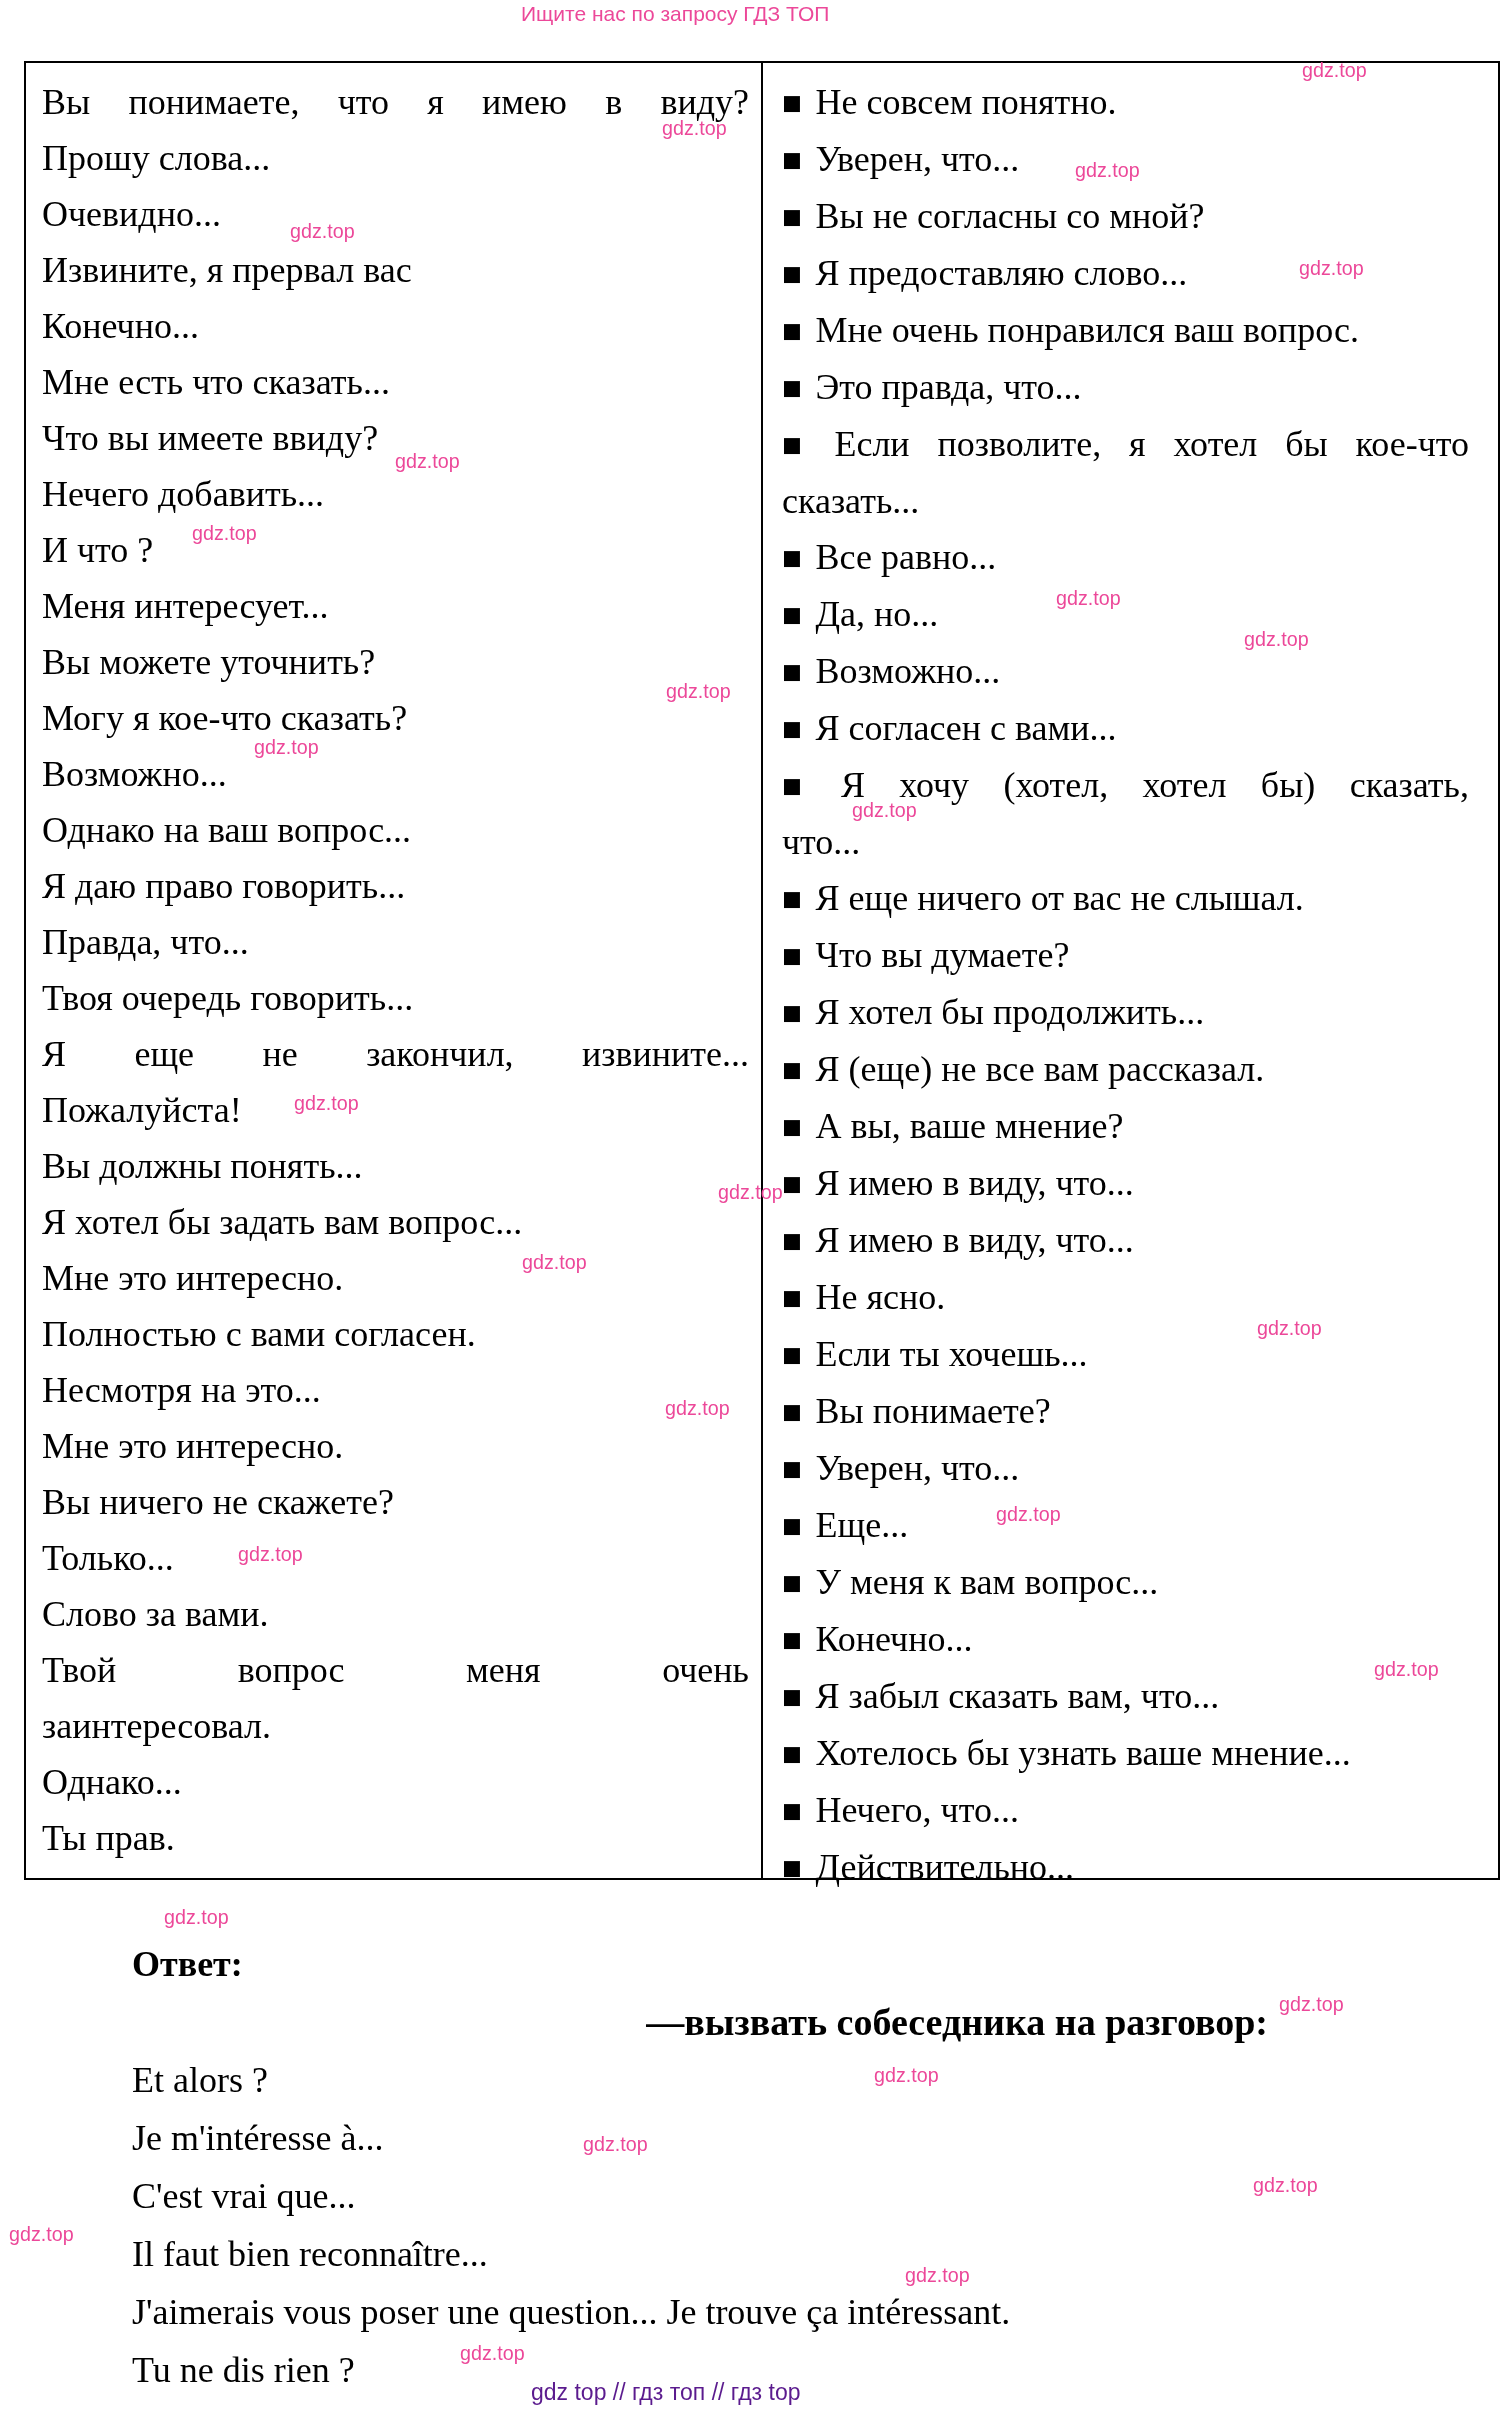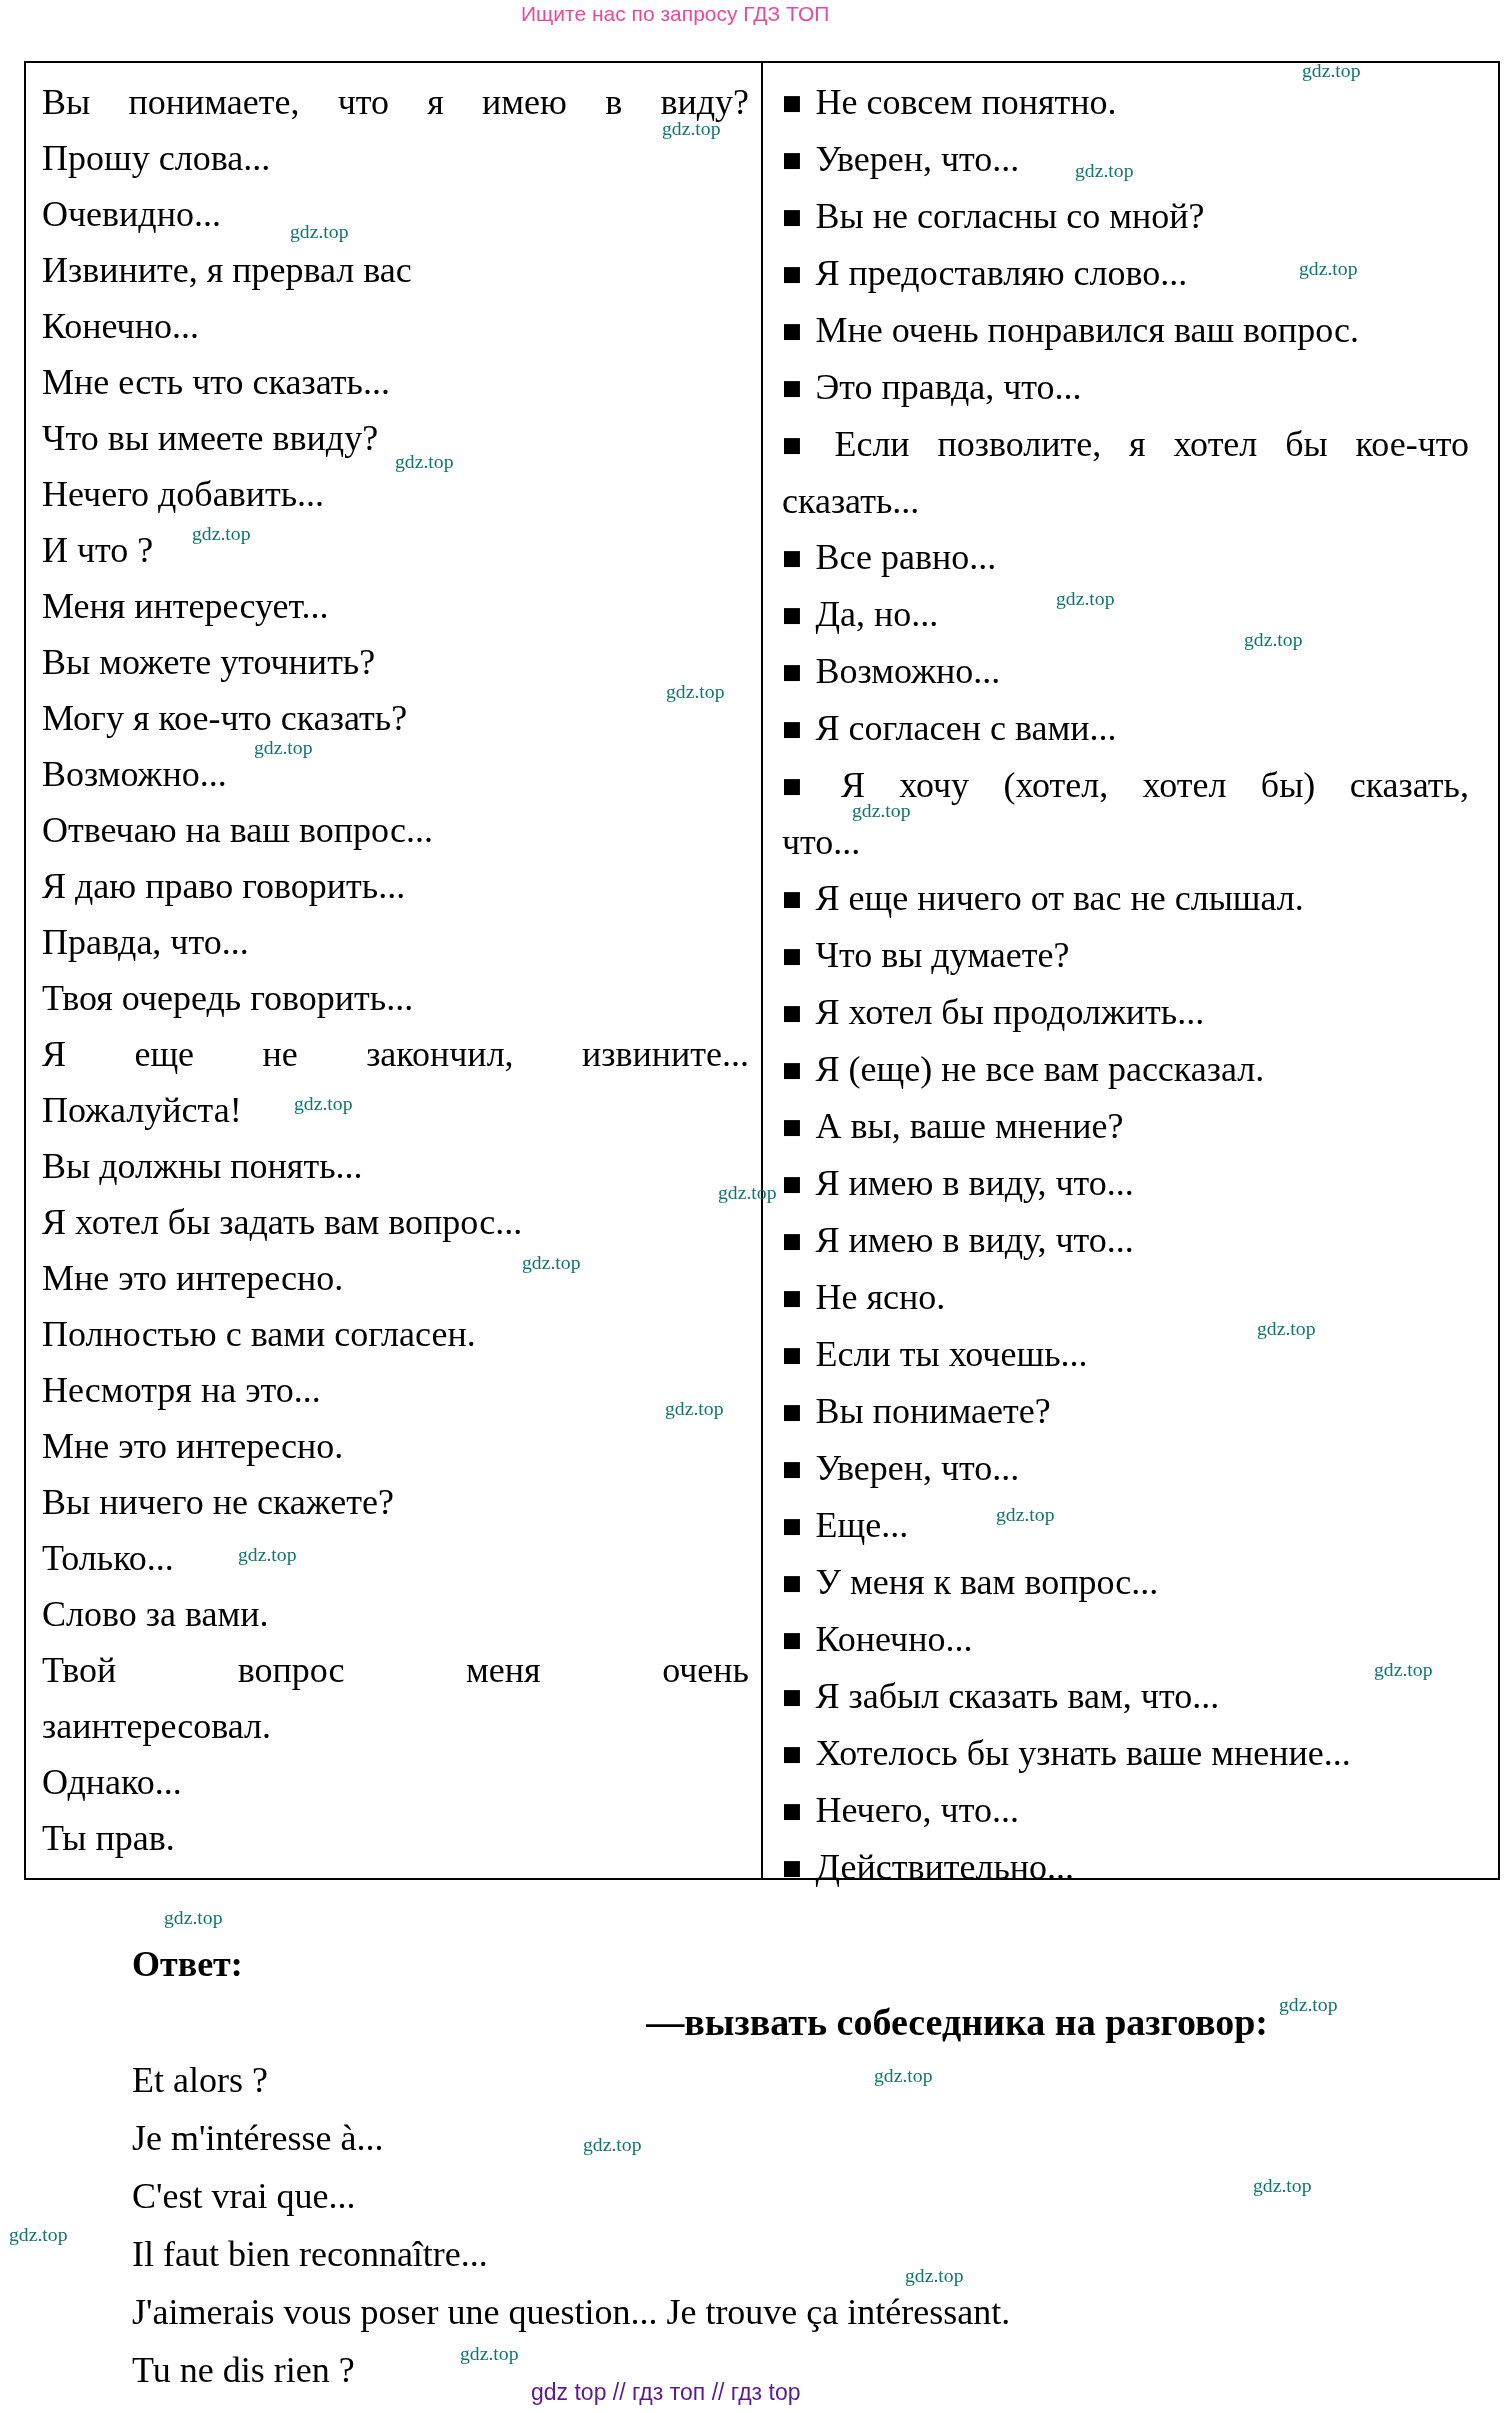--- a/index.html
+++ b/index.html
@@ -13,22 +13,22 @@
   .col-left{width:737px;border-right:2.3px solid #000;padding:10.6px 12px 0 16px;}
   .col-right{flex:1;padding:10.6px 29px 0 19px;}
   .ln{font-size:36px;line-height:56px;}
   .jf{text-align:justify;text-align-last:justify;}
   .blt{font-size:33px;margin-right:13.6px;}
   .ans{position:absolute;left:132px;top:1935px;width:1136px;}
   .ans .row{font-size:36px;line-height:58px;}
   .ans .lbl{font-weight:bold;}
   .ans .hd{font-weight:bold;font-size:38px;text-align:right;}
   .dash{display:inline-block;width:115px;font-weight:bold;}
-  .wm{position:absolute;font-family:Liberation Serif, serif;font-size:19.7px;
-      color:#0f766e;white-space:nowrap;}
+  .wm{position:absolute;font-family:Liberation Sans, sans-serif;font-size:19.7px;
+      color:#ec4899;white-space:nowrap;}
   .footer{position:absolute;left:531px;top:2379px;font-family:"Liberation Sans",sans-serif;
           font-size:23px;color:#5b1b8e;white-space:nowrap;}
 </style>
 </head>
 <body>
 
 <div class="page">
 
   <div class="promo">Ищите нас по запросу ГДЗ ТОП</div>
 
@@ -40,21 +40,21 @@
       <div class="ln">Извините, я прервал вас</div>
       <div class="ln">Конечно...</div>
       <div class="ln">Мне есть что сказать...</div>
       <div class="ln">Что вы имеете ввиду?</div>
       <div class="ln">Нечего добавить...</div>
       <div class="ln">И что ?</div>
       <div class="ln">Меня интересует...</div>
       <div class="ln">Вы можете уточнить?</div>
       <div class="ln">Могу я кое-что сказать?</div>
       <div class="ln">Возможно...</div>
-      <div class="ln">Отвечаю на ваш вопрос...</div>
+      <div class="ln">Однако на ваш вопрос...</div>
       <div class="ln">Я даю право говорить...</div>
       <div class="ln">Правда, что...</div>
       <div class="ln">Твоя очередь говорить...</div>
       <div class="ln jf">Я еще не закончил, извините...</div>
       <div class="ln">Пожалуйста!</div>
       <div class="ln">Вы должны понять...</div>
       <div class="ln">Я хотел бы задать вам вопрос...</div>
       <div class="ln">Мне это интересно.</div>
       <div class="ln">Полностью с вами согласен.</div>
       <div class="ln">Несмотря на это...</div>

